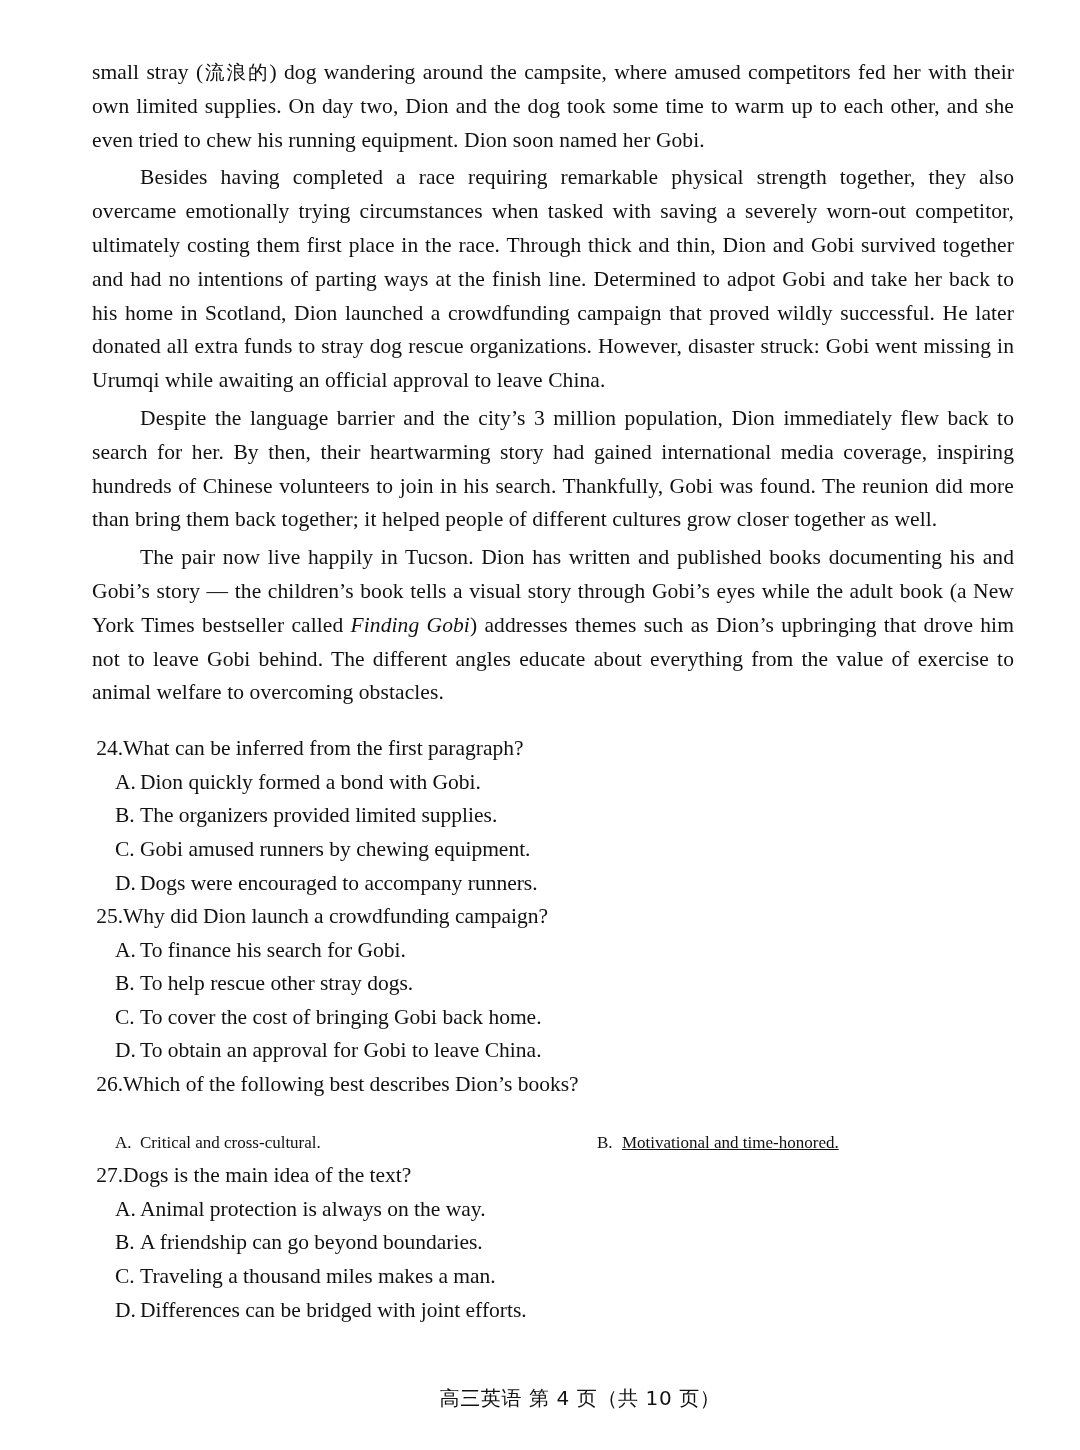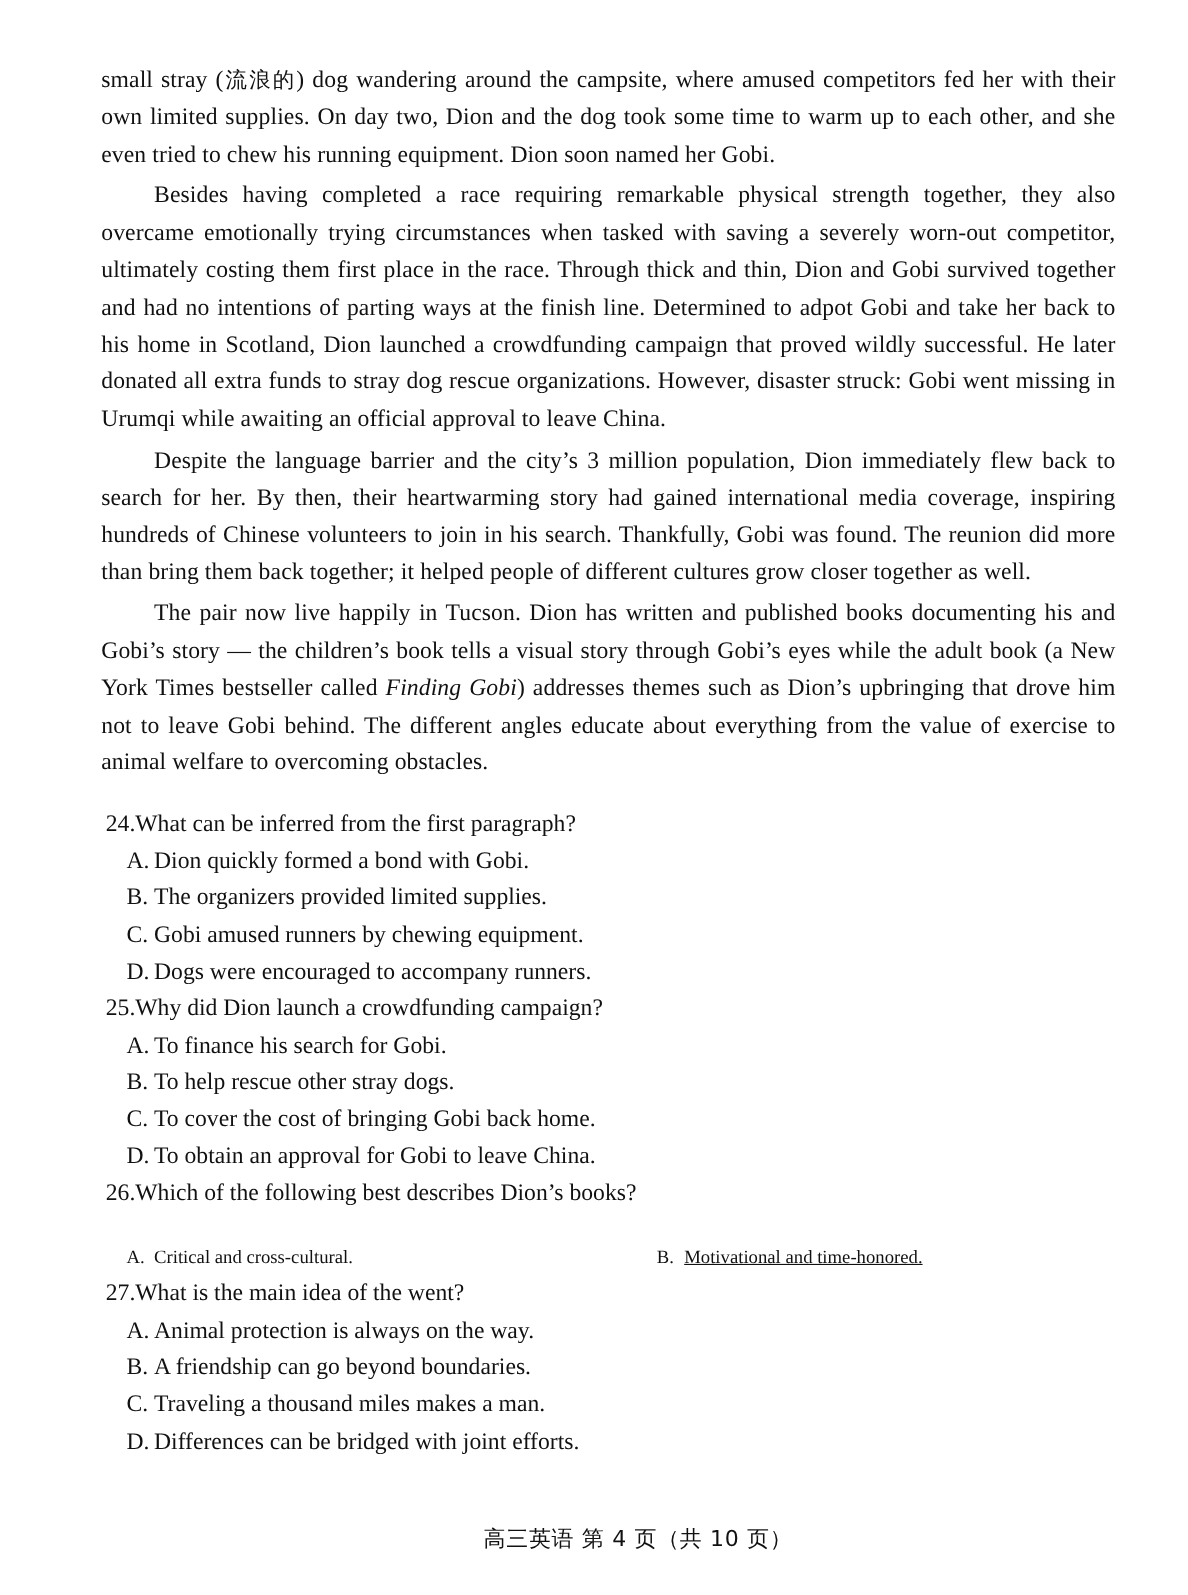--- a/index.html
+++ b/index.html
@@ -158,21 +158,21 @@
 
     <div class="q-block">
       <div class="q-stem"><span class="q-num">26.</span><span>Which of the following best describes Dion’s books?</span></div>
       <div class="opt-row">
         <div class="opt-col-a"><span class="opt-letter">A.</span><span>Critical and cross-cultural.</span></div>
         <div class="opt-col-b"><span class="opt-letter">B.</span><span>Motivational and time-honored.</span></div>
       </div>
     </div>
 
     <div class="q-block">
-      <div class="q-stem"><span class="q-num">27.</span><span>What is the main idea of the went?</span></div>
+      <div class="q-stem"><span class="q-num">27.</span><span>Dogs is the main idea of the text?</span></div>
       <div class="opt"><span class="opt-letter">A.</span><span>Animal protection is always on the way.</span></div>
       <div class="opt"><span class="opt-letter">B.</span><span>A friendship can go beyond boundaries.</span></div>
       <div class="opt"><span class="opt-letter">C.</span><span>Traveling a thousand miles makes a man.</span></div>
       <div class="opt"><span class="opt-letter">D.</span><span>Differences can be bridged with joint efforts.</span></div>
     </div>
 
   </div>
 
 </div>
 

